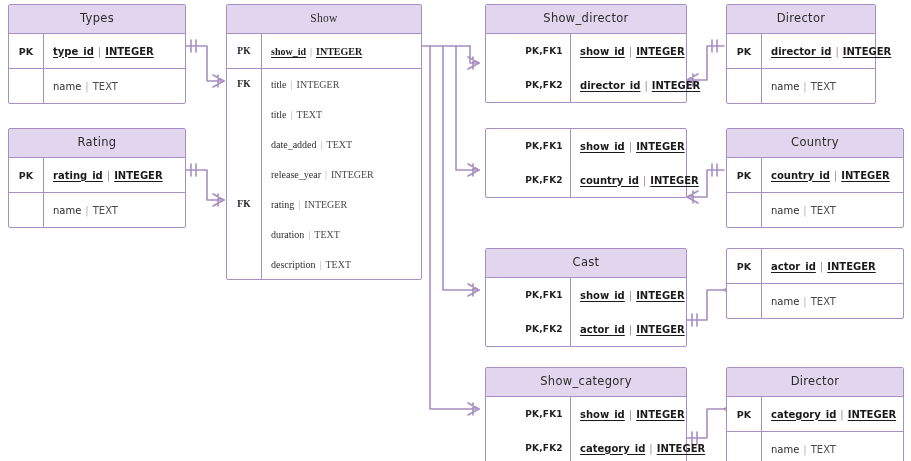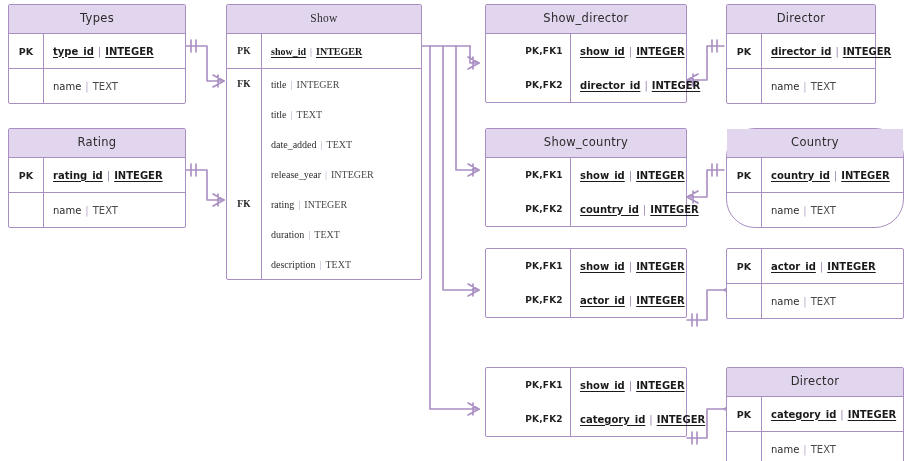--- a/index.html
+++ b/index.html
@@ -304,21 +304,20 @@
             <span class="nm">name</span>
             <span class="sep">|</span>
             <span class="ty">TEXT</span>
           </div>
         </div>
       </div>
     </div>
   </div>
 
   <div class="entity" style="left:485px;top:128px;width:202px;">
-    <div class="ent-title">Show_country</div>
     <div class="rows">
       <div class="rowgrp last">
         <div class="row">
           <div class="key wide">PK,FK1</div>
           <div class="attr pk">
             <span class="nm">show_id</span>
             <span class="sep">|</span>
             <span class="ty">INTEGER</span>
           </div>
         </div>
@@ -327,21 +326,21 @@
           <div class="attr pk">
             <span class="nm">country_id</span>
             <span class="sep">|</span>
             <span class="ty">INTEGER</span>
           </div>
         </div>
       </div>
     </div>
   </div>
 
-  <div class="entity" style="left:726px;top:128px;width:178px;border-radius:29px;">
+  <div class="entity" style="left:726px;top:128px;width:178px;">
     <div class="ent-title">Country</div>
     <div class="rows">
       <div class="rowgrp">
         <div class="row">
           <div class="key">PK</div>
           <div class="attr pk">
             <span class="nm">country_id</span>
             <span class="sep">|</span>
             <span class="ty">INTEGER</span>
           </div>
@@ -354,20 +353,21 @@
             <span class="nm">name</span>
             <span class="sep">|</span>
             <span class="ty">TEXT</span>
           </div>
         </div>
       </div>
     </div>
   </div>
 
   <div class="entity" style="left:485px;top:248px;width:202px;">
+    <div class="ent-title">Cast</div>
     <div class="rows">
       <div class="rowgrp last">
         <div class="row">
           <div class="key wide">PK,FK1</div>
           <div class="attr pk">
             <span class="nm">show_id</span>
             <span class="sep">|</span>
             <span class="ty">INTEGER</span>
           </div>
         </div>
@@ -402,20 +402,21 @@
             <span class="nm">name</span>
             <span class="sep">|</span>
             <span class="ty">TEXT</span>
           </div>
         </div>
       </div>
     </div>
   </div>
 
   <div class="entity" style="left:485px;top:367px;width:202px;">
+    <div class="ent-title">Show_category</div>
     <div class="rows">
       <div class="rowgrp last">
         <div class="row">
           <div class="key wide">PK,FK1</div>
           <div class="attr pk">
             <span class="nm">show_id</span>
             <span class="sep">|</span>
             <span class="ty">INTEGER</span>
           </div>
         </div>

